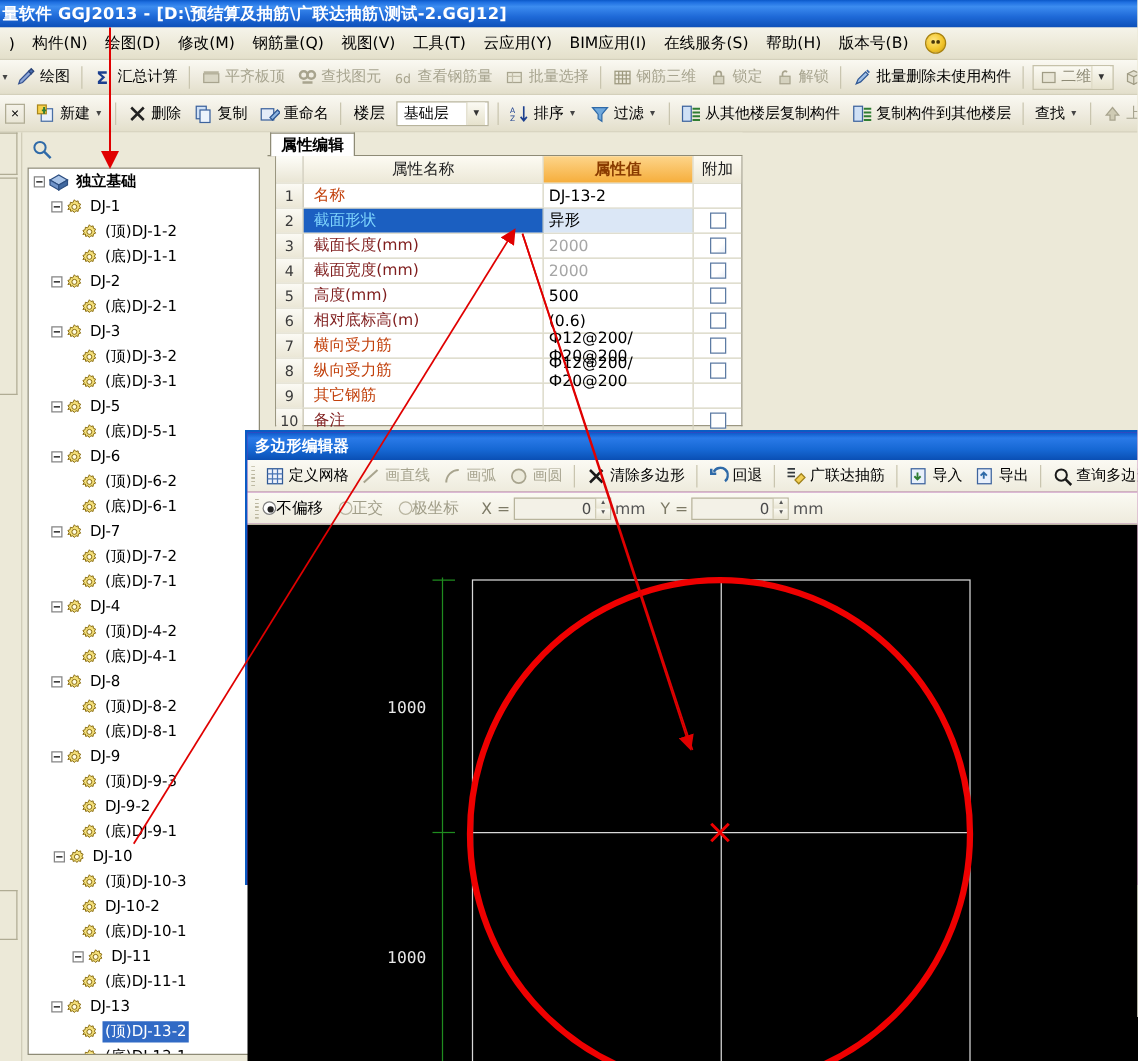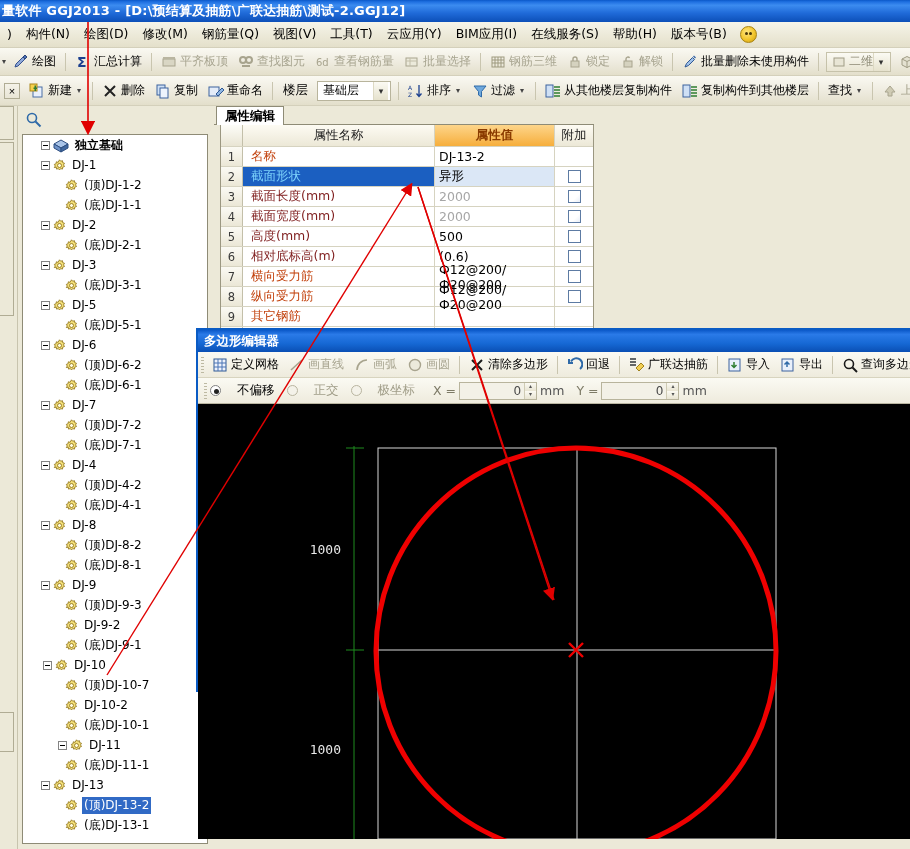--- a/index.html
+++ b/index.html
@@ -182,41 +182,41 @@
   .prow.graytext .c-val { color: #a6a6a6; }
   .prow.sel .c-name { background: #1b5fc1; color: #7dd3fc; }
   .prow.sel .c-val { background: #dbe7f6; }
   .cbx {
     width: 13px; height: 13px; border: 1px solid #5d7ba3; background: #fff;
   }
   .cbx.dim { background: linear-gradient(135deg,#ffffff 60%,#e8eef7 100%); }
 
   
   .dlg {
-    position: absolute; left: 196px; top: 328px; width: 714px; height: 364px;
+    position: absolute; left: 196px; top: 344px; width: 714px; height: 364px;
     background: #a21caf; border: 2px solid #0a5bc4; border-bottom: none; border-right: none;
   }
   .dlgtitle {
     height: 22px; background: linear-gradient(to bottom,#0b58c8 0%,#2a7ae8 20%,#1668d4 62%,#0a4fb4 100%);
     color: #fff; font-weight: bold; font-size: 12.5px; display: flex; align-items: center;
     padding-left: 6px; font-family: "DejaVu Sans", "Liberation Sans", sans-serif;
   }
   .dlgtb {
     height: 26px; background: linear-gradient(to bottom,#fbfaf3,#eeebdd);
     display: flex; align-items: center; border-bottom: 1px solid #d8d4bf;
     padding-left: 3px; overflow: hidden;
   }
   .dlgtb2 {
     height: 26px; background: linear-gradient(to bottom,#fbfaf3,#eeebdd);
     display: flex; align-items: center; border-bottom: 1px solid #b9b5a0;
     padding-left: 6px; overflow: hidden;
   }
   .grip { width: 3px; height: 16px; margin-right: 3px; flex: none;
     background: repeating-linear-gradient(to bottom,#bdb9a2 0 1px,transparent 1px 3px); }
-  .radio { display: inline-flex; align-items: center; gap: 16px; margin-right: 12px; font-size: 12.5px;
+  .radio { display: inline-flex; align-items: center; gap: 0; margin-right: 12px; font-size: 12.5px;
     font-family:Liberation Sans, sans-serif; flex:none;}
   .rdot { width: 11px; height: 11px; border-radius: 50%; border: 1px solid #808080;
     background: #fff; position: relative; flex: none; }
   .rdot.on::after { content:""; position: absolute; left: 3px; top: 3px; width: 5px; height: 5px;
     border-radius: 50%; background: #222; }
   .rdot.off { border-color: #b9b5a0; background:#f4f2e9; }
   .radio.dis { color: #a09d88; }
   .numfield {
     display: inline-flex; align-items: center; width: 78px; height: 18px;
     border: 1px solid #b8b49c; background: #f3f1e7; margin: 0 3px; flex: none;
@@ -494,21 +494,21 @@
       <div class="searchicon">
         <svg width="17" height="17" viewBox="0 0 17 17">
             <circle cx="7" cy="7" r="4.5" fill="none" stroke="#2f6aa8" stroke-width="1.6"></circle>
             <path d="M10.5 10.5l5 5" stroke="#2f6aa8" stroke-width="2"></path>
           </svg>
       </div>
     </div>
 
     <div class="treebox">
       <div id="tree-content">
-          <div class="trow" style="padding-left:18px;">
+          <div class="trow" style="padding-left:4px;">
             <span class="texp"></span>
             <span class="cubeico"><svg width="16" height="15" viewBox="0 0 16 15">
                 <path d="M1 6l7-4 7 4-7 4z" fill="#a9c4e8" stroke="#2d4e80"></path>
                 <path d="M1 6v4l7 4v-4z" fill="#6e92c8" stroke="#2d4e80"></path>
                 <path d="M15 6v4l-7 4v-4z" fill="#41689f" stroke="#2d4e80"></path>
               </svg></span>
             <span class="tlabel" style="font-weight:bold;">独立基础</span>
           </div>
           <div class="trow" style="padding-left:18px;">
             <span class="texp"></span>
@@ -553,20 +553,27 @@
                 <path d="M6.5 0.8l1.2 1.4 1.8-.5.2 1.9 1.8.7-1 1.6 1 1.6-1.8.7-.2 1.9-1.8-.5-1.2 1.4-1.2-1.4-1.8.5-.2-1.9L1.3 8.6l1-1.6-1-1.6 1.8-.7.2-1.9 1.8.5z" fill="#f4e07a" stroke="#8a6d12" stroke-width=".8"></path>
                 <circle cx="6.5" cy="6.5" r="2" fill="#fffbe0" stroke="#8a6d12" stroke-width=".8"></circle>
               </svg></span>
             <span class="tlabel">DJ-3</span>
           </div>
           <div class="trow" style="padding-left:42px;">
             <span class="gear"><svg width="13" height="13" viewBox="0 0 13 13">
                 <path d="M6.5 0.8l1.2 1.4 1.8-.5.2 1.9 1.8.7-1 1.6 1 1.6-1.8.7-.2 1.9-1.8-.5-1.2 1.4-1.2-1.4-1.8.5-.2-1.9L1.3 8.6l1-1.6-1-1.6 1.8-.7.2-1.9 1.8.5z" fill="#f4e07a" stroke="#8a6d12" stroke-width=".8"></path>
                 <circle cx="6.5" cy="6.5" r="2" fill="#fffbe0" stroke="#8a6d12" stroke-width=".8"></circle>
               </svg></span>
+            <span class="tlabel">(顶)DJ-3-2</span>
+          </div>
+          <div class="trow" style="padding-left:42px;">
+            <span class="gear"><svg width="13" height="13" viewBox="0 0 13 13">
+                <path d="M6.5 0.8l1.2 1.4 1.8-.5.2 1.9 1.8.7-1 1.6 1 1.6-1.8.7-.2 1.9-1.8-.5-1.2 1.4-1.2-1.4-1.8.5-.2-1.9L1.3 8.6l1-1.6-1-1.6 1.8-.7.2-1.9 1.8.5z" fill="#f4e07a" stroke="#8a6d12" stroke-width=".8"></path>
+                <circle cx="6.5" cy="6.5" r="2" fill="#fffbe0" stroke="#8a6d12" stroke-width=".8"></circle>
+              </svg></span>
             <span class="tlabel">(底)DJ-3-1</span>
           </div>
           <div class="trow" style="padding-left:18px;">
             <span class="texp"></span>
             <span class="gear"><svg width="13" height="13" viewBox="0 0 13 13">
                 <path d="M6.5 0.8l1.2 1.4 1.8-.5.2 1.9 1.8.7-1 1.6 1 1.6-1.8.7-.2 1.9-1.8-.5-1.2 1.4-1.2-1.4-1.8.5-.2-1.9L1.3 8.6l1-1.6-1-1.6 1.8-.7.2-1.9 1.8.5z" fill="#f4e07a" stroke="#8a6d12" stroke-width=".8"></path>
                 <circle cx="6.5" cy="6.5" r="2" fill="#fffbe0" stroke="#8a6d12" stroke-width=".8"></circle>
               </svg></span>
             <span class="tlabel">DJ-5</span>
           </div>
@@ -700,21 +707,21 @@
                 <path d="M6.5 0.8l1.2 1.4 1.8-.5.2 1.9 1.8.7-1 1.6 1 1.6-1.8.7-.2 1.9-1.8-.5-1.2 1.4-1.2-1.4-1.8.5-.2-1.9L1.3 8.6l1-1.6-1-1.6 1.8-.7.2-1.9 1.8.5z" fill="#f4e07a" stroke="#8a6d12" stroke-width=".8"></path>
                 <circle cx="6.5" cy="6.5" r="2" fill="#fffbe0" stroke="#8a6d12" stroke-width=".8"></circle>
               </svg></span>
             <span class="tlabel">DJ-10</span>
           </div>
           <div class="trow" style="padding-left:42px;">
             <span class="gear"><svg width="13" height="13" viewBox="0 0 13 13">
                 <path d="M6.5 0.8l1.2 1.4 1.8-.5.2 1.9 1.8.7-1 1.6 1 1.6-1.8.7-.2 1.9-1.8-.5-1.2 1.4-1.2-1.4-1.8.5-.2-1.9L1.3 8.6l1-1.6-1-1.6 1.8-.7.2-1.9 1.8.5z" fill="#f4e07a" stroke="#8a6d12" stroke-width=".8"></path>
                 <circle cx="6.5" cy="6.5" r="2" fill="#fffbe0" stroke="#8a6d12" stroke-width=".8"></circle>
               </svg></span>
-            <span class="tlabel">(顶)DJ-10-7</span>
+            <span class="tlabel">(顶)DJ-10-3</span>
           </div>
           <div class="trow" style="padding-left:42px;">
             <span class="gear"><svg width="13" height="13" viewBox="0 0 13 13">
                 <path d="M6.5 0.8l1.2 1.4 1.8-.5.2 1.9 1.8.7-1 1.6 1 1.6-1.8.7-.2 1.9-1.8-.5-1.2 1.4-1.2-1.4-1.8.5-.2-1.9L1.3 8.6l1-1.6-1-1.6 1.8-.7.2-1.9 1.8.5z" fill="#f4e07a" stroke="#8a6d12" stroke-width=".8"></path>
                 <circle cx="6.5" cy="6.5" r="2" fill="#fffbe0" stroke="#8a6d12" stroke-width=".8"></circle>
               </svg></span>
             <span class="tlabel">DJ-10-2</span>
           </div>
           <div class="trow" style="padding-left:42px;">
             <span class="gear"><svg width="13" height="13" viewBox="0 0 13 13">

